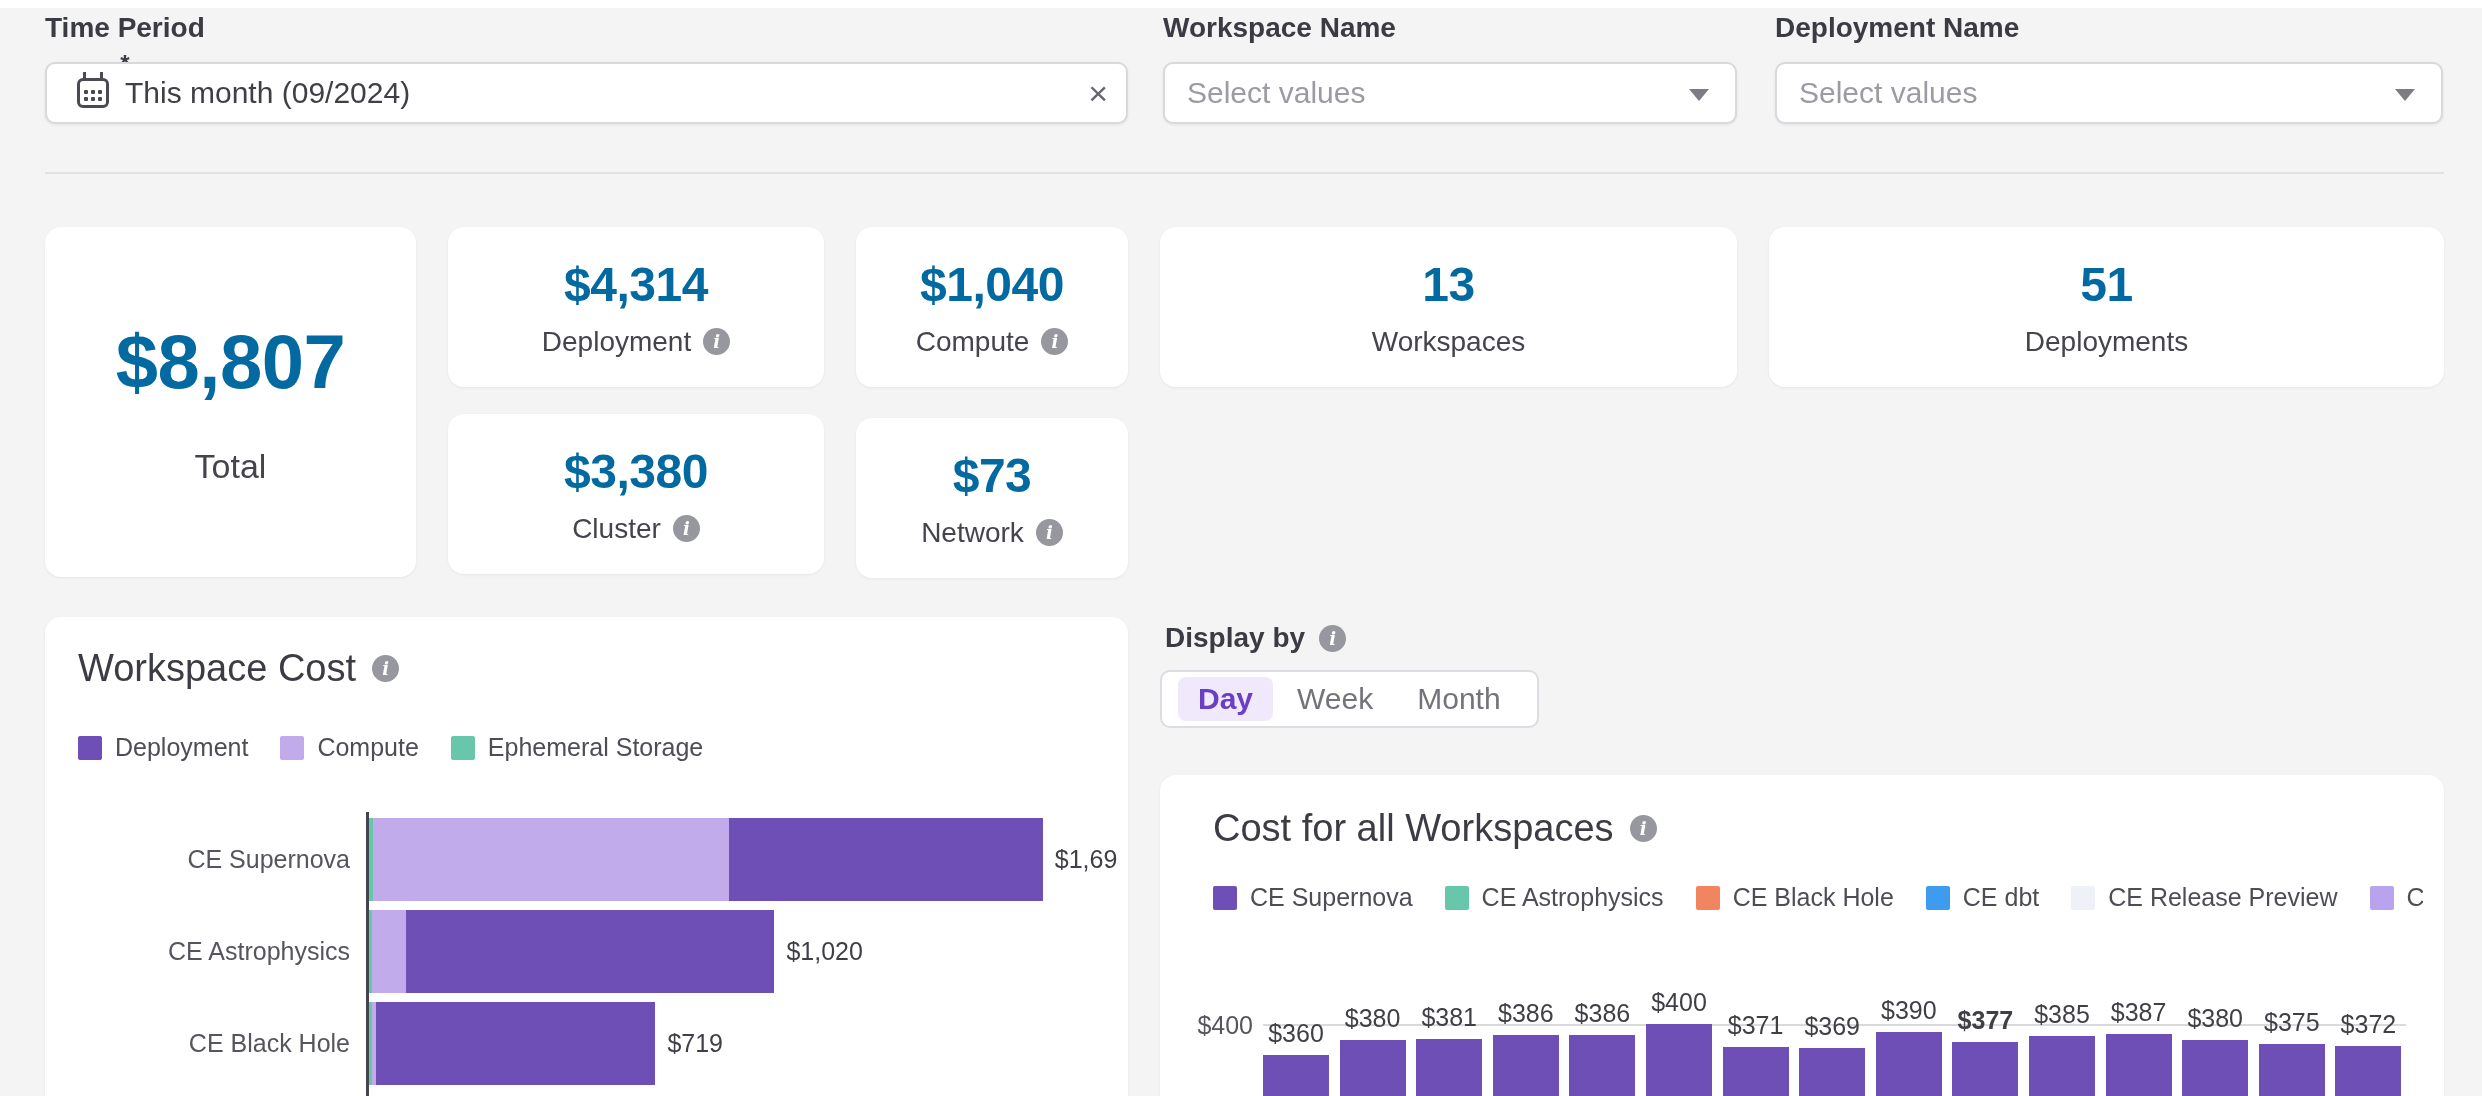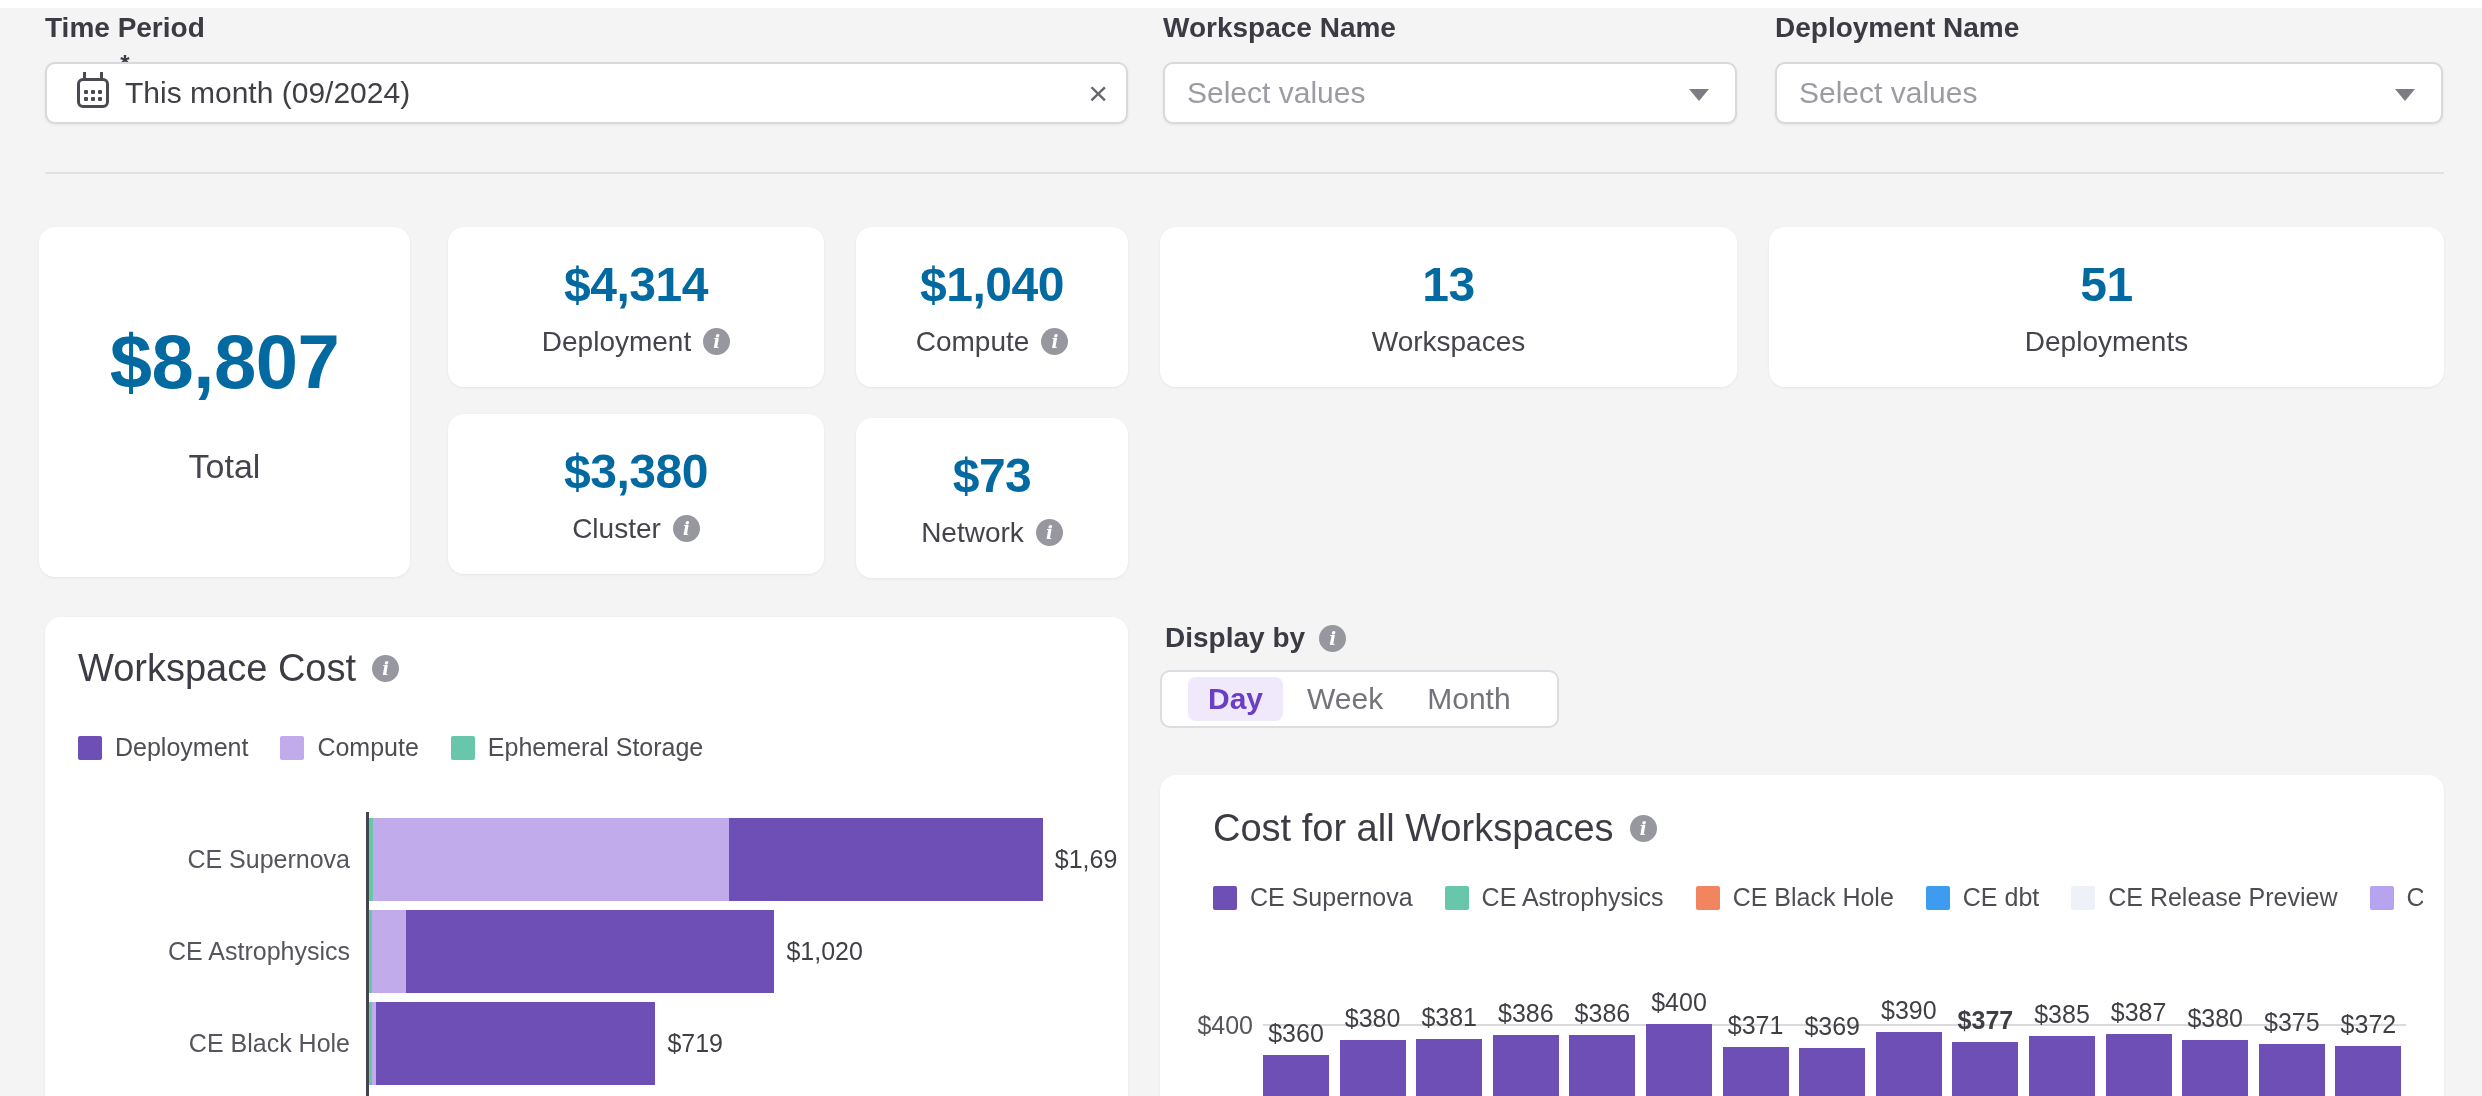--- a/index.html
+++ b/index.html
@@ -45,21 +45,21 @@
   
   .axis-v { position:absolute; width:3px; background:#45454d; }
   .cat-lbl { position:absolute; width:270px; text-align:right; font-size:25px; color:#55555d; }
   .hrow { position:absolute; height:83px; display:flex; align-items:stretch; }
   .hseg { height:100%; }
   .htot { position:absolute; font-size:25px; color:#3f3f46; }
 
   
   .dspl-label { position:absolute; left:1165px; top:622px; font-size:28px; font-weight:700; color:#3b3b43; display:flex; align-items:center; gap:14px; }
   .toggle { position:absolute; left:1160px; top:670px; height:58px; background:#fff; border:2px solid #dcdce2; border-radius:10px;
-            display:inline-flex; align-items:center; padding:0 26px; gap:4px; }
+            display:inline-flex; align-items:center; padding:0 16px; gap:4px; }
   .tg-opt { font-size:30px; color:#73737c; font-weight:500; padding:5px 20px; border-radius:8px; cursor:pointer; }
   .tg-opt.sel { background:#efe9fb; color:#6a3fc4; font-weight:700; }
 
   
   .gridline { position:absolute; height:2px; background:#dadadd; }
   .ytick { position:absolute; font-size:25px; color:#55555d; text-align:right; }
   .vbar { position:absolute; background:#6d4fb5; cursor:pointer; }
   .vlbl { position:absolute; width:100px; text-align:center; font-size:25px; font-weight:500; color:#3f3f46; }
 </style>
 </head>
@@ -90,21 +90,21 @@
   <div class="f-label" style="left:1775px;">
     <span>Deployment Name</span>
   </div>
   <div class="field" style="left:1775px; width:668px; padding-left:22px;">
     <span class="ph">Select values</span>
     <span class="caret"></span>
   </div>
 
   <div class="divider"></div>
 
-  <div class="card total" style="left:39px; top:227px; width:371px; height:350px;">
+  <div class="card total" style="left:45px; top:227px; width:371px; height:350px;">
     <div class="num">$8,807</div>
     <div class="lbl">
         <span>Total</span>
       </div>
   </div>
   <div class="card" style="left:448px; top:227px; width:376px; height:160px;">
     <div class="num">$4,314</div>
     <div class="lbl">
         <span>Deployment</span>
         <span class="info">i</span>

